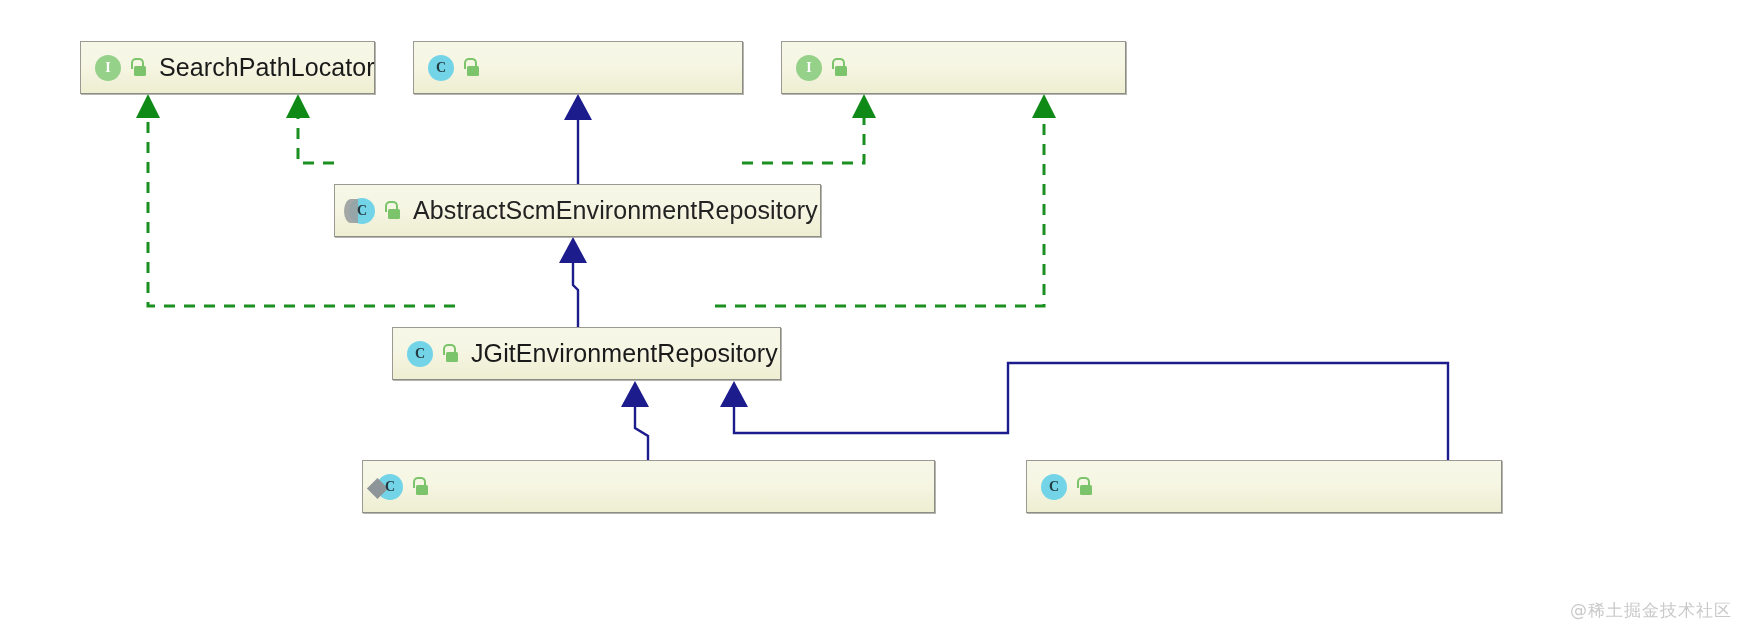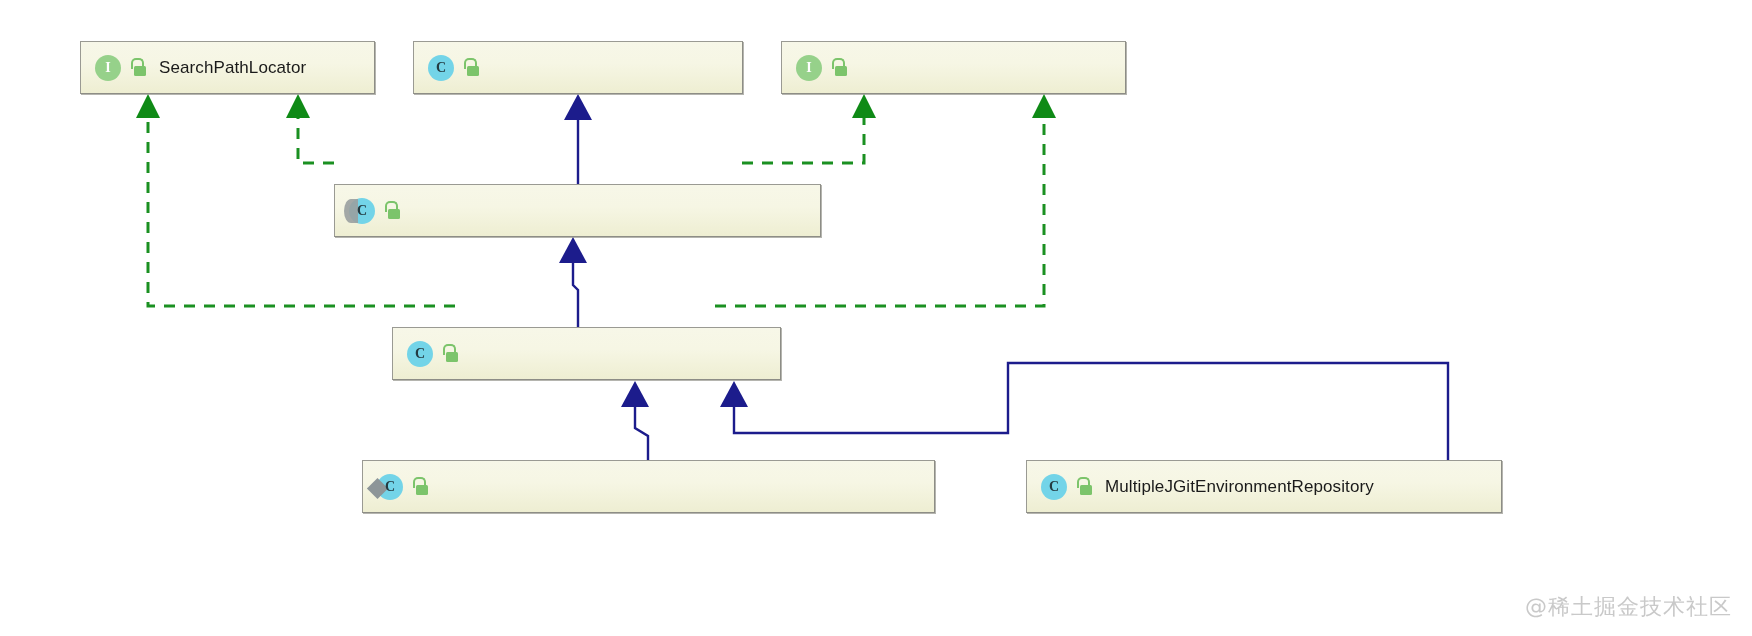--- a/index.html
+++ b/index.html
@@ -19,21 +19,21 @@
     padding:0 16px 0 14px;
     border:1px solid #9a9a93;
     border-right-color:#8d8d86;
     border-bottom-color:#8d8d86;
     background:linear-gradient(to bottom,#f7f7e8 0%,#f6f6e4 42%,#eeeed2 100%);
     box-shadow:1px 1px 0 rgba(120,120,110,.55);
     white-space:nowrap;
   }
   .node .glyphs{display:flex;align-items:center;flex:0 0 auto;}
   .node .label{
-    font-size:17px;color:#1a1a1a;letter-spacing:.1px;
+    font-size:25px;color:#1a1a1a;letter-spacing:.1px;
     margin-left:12px;
   }
   .node.abstract .label{color:#232323;}
 
   
   .kind{
     position:relative;
     width:26px;height:26px;border-radius:50%;
     display:inline-flex;align-items:center;justify-content:center;
     font-size:14px;font-weight:700;line-height:1;
@@ -58,21 +58,21 @@
     border:2.5px solid #7cc46b;border-bottom:none;
     border-radius:5px 5px 0 0;
   }
   .lock .body{
     position:absolute;left:4px;top:8px;width:12px;height:10px;
     background:#7cc46b;border-radius:1.5px;
   }
 
   .watermark{
     position:absolute;right:20px;bottom:14px;
-    font-size:22px;color:#c9c9c9;letter-spacing:1px;
+    font-size:17px;color:#c9c9c9;letter-spacing:1px;
     font-family:"DejaVu Sans",sans-serif;
     margin-left:44px;
   }
 </style>
 </head>
 <body>
 
 <div id="canvas">
 
   <svg id="edges" viewBox="0 0 1752 636" width="1752" height="636" xmlns="http://www.w3.org/2000/svg">
@@ -147,30 +147,32 @@
     <span class="glyphs">
       <span class="kind cls">
         <span class="absmark"></span>
         <span style="position:relative">C</span>
       </span>
       <span class="lock">
         <span class="shackle"></span>
           <span class="body"></span>
       </span>
     </span>
+    <span class="label">AbstractScmEnvironmentRepository</span>
   </div>
 
   <div class="node" style="left:392px;top:327px;width:389px;height:53px;">
     <span class="glyphs">
       <span class="kind cls">C</span>
       <span class="lock">
         <span class="shackle"></span>
           <span class="body"></span>
       </span>
     </span>
+    <span class="label">JGitEnvironmentRepository</span>
   </div>
 
   <div class="node" style="left:362px;top:460px;width:573px;height:53px;">
     <span class="glyphs">
       <span class="kind cls">
         <span class="innermark"></span>
         <span style="position:relative">C</span>
       </span>
       <span class="lock">
         <span class="shackle"></span>
@@ -180,17 +182,16 @@
   </div>
 
   <div class="node" style="left:1026px;top:460px;width:476px;height:53px;">
     <span class="glyphs">
       <span class="kind cls">C</span>
       <span class="lock">
         <span class="shackle"></span>
           <span class="body"></span>
       </span>
     </span>
-    <span class="label">MultipleJGitEnvironmentRepository</span>
   </div>
 
   <div class="watermark">@稀土掘金技术社区</div>
 </div>
 
 </body></html>

